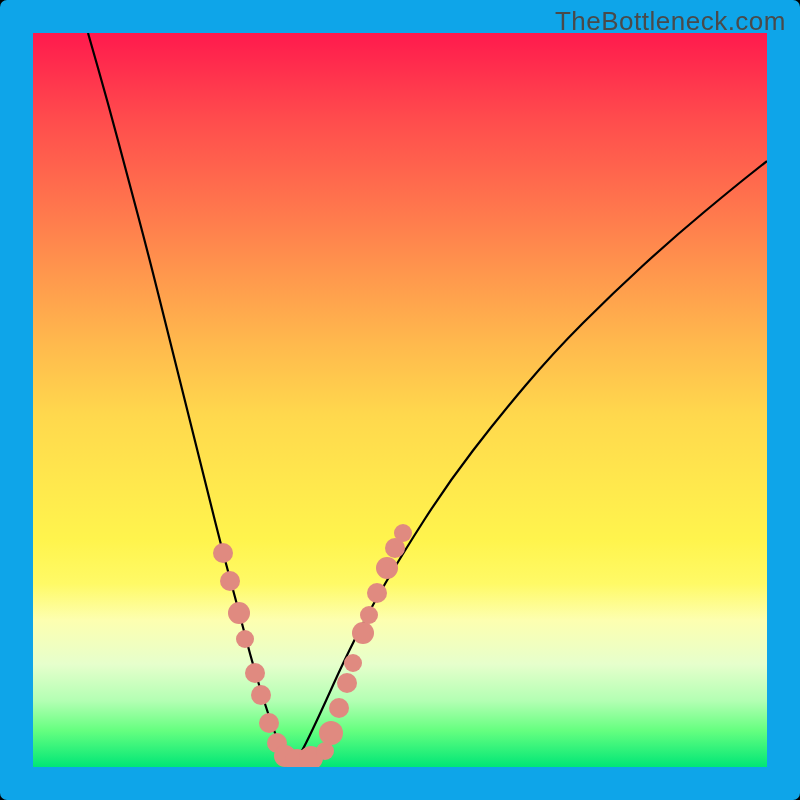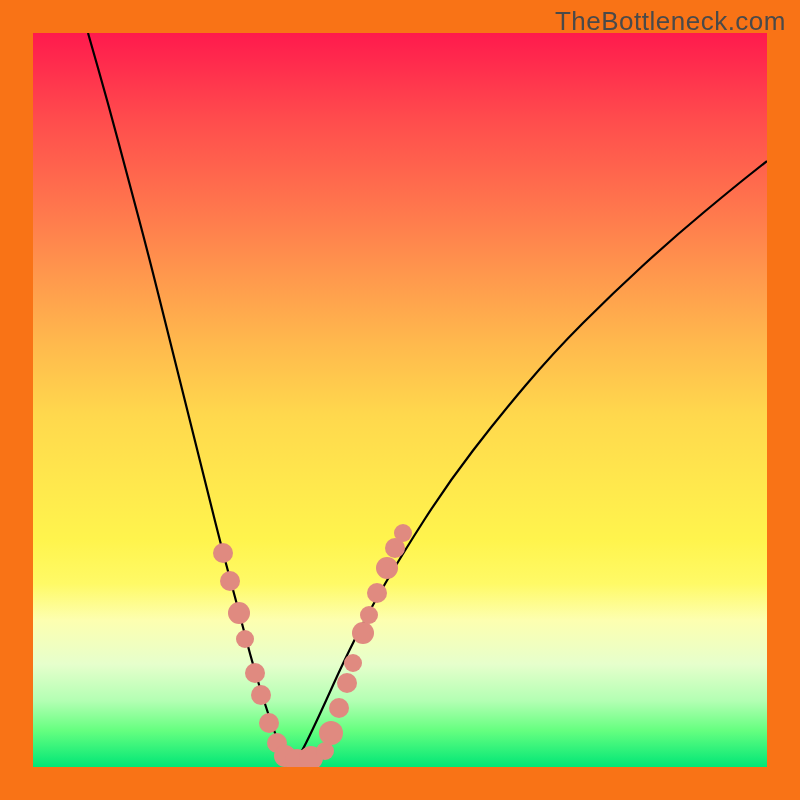--- a/index.html
+++ b/index.html
@@ -7,21 +7,22 @@
     padding: 0;
     width: 800px;
     height: 800px;
     overflow: hidden;
     background: #000;
     font-family: Arial, Helvetica, sans-serif;
   }
   .frame {
     position: absolute;
     inset: 0;
-    background: #f97316;
+    background: #0ea5e9;
+    border-radius: 7px;
   }
   .plot {
     position: absolute;
     left: 33px;
     top: 33px;
     width: 734px;
     height: 734px;
     background: linear-gradient(
       to bottom,
       #ff1a4d 0%,

